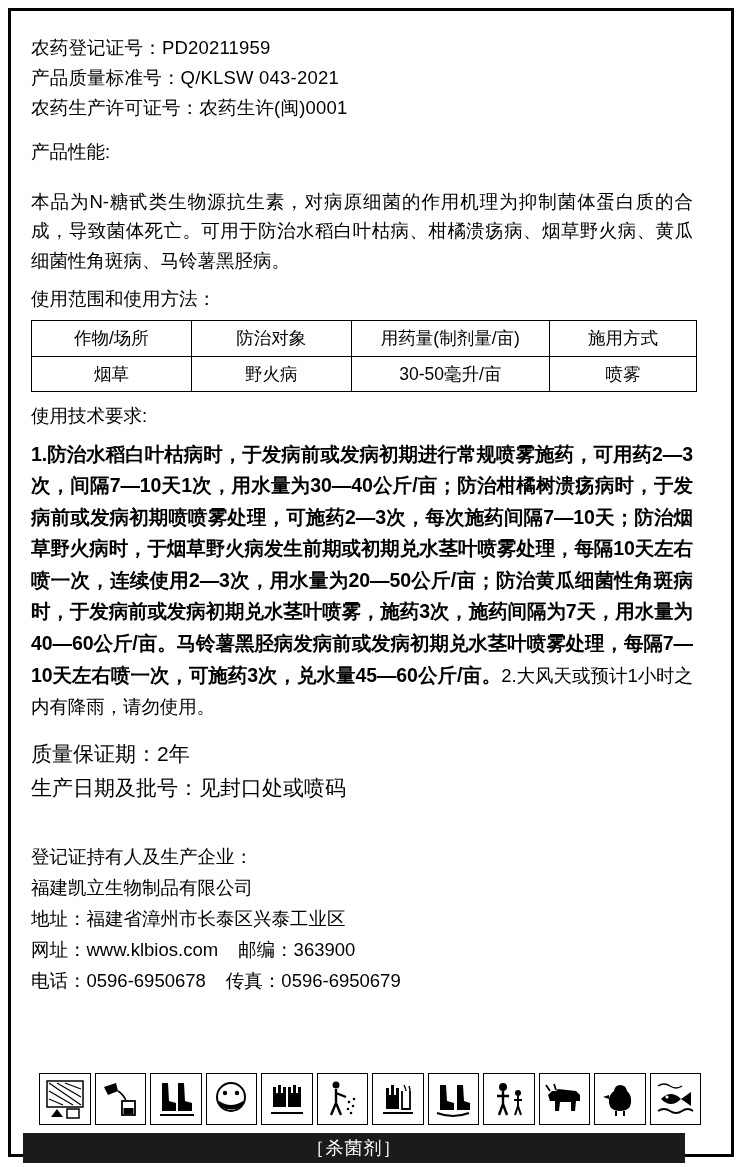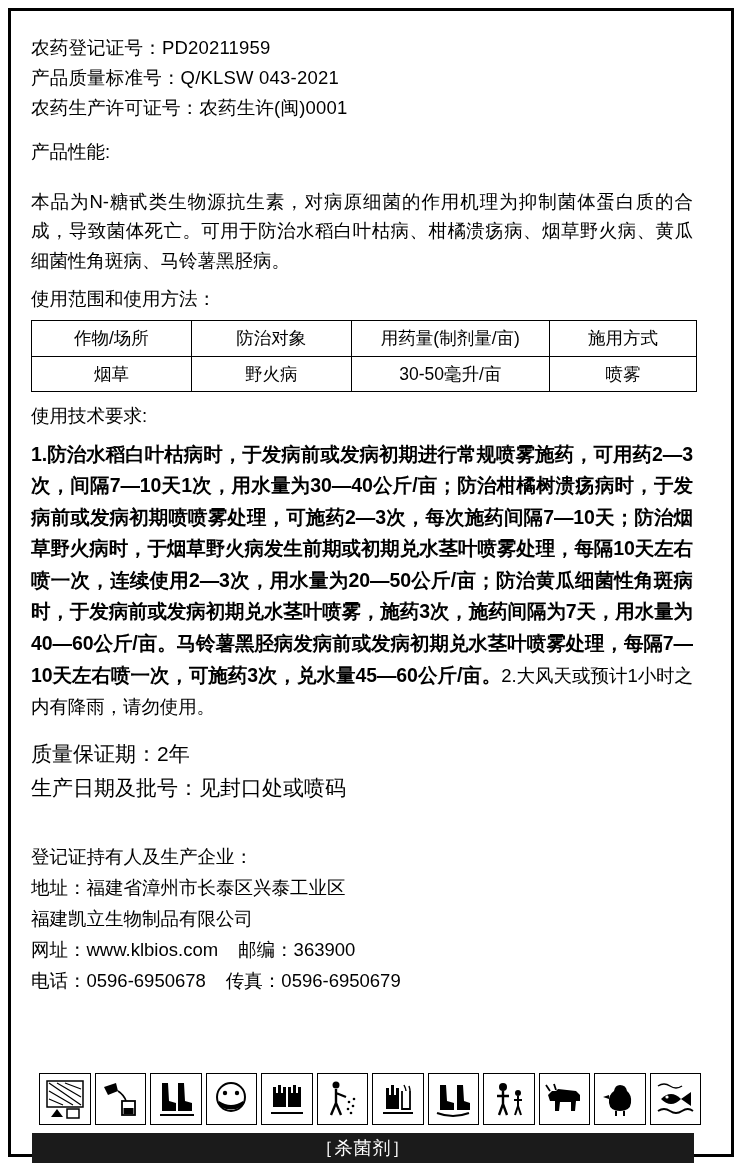--- a/index.html
+++ b/index.html
@@ -112,21 +112,21 @@
     box-sizing: border-box;
     display: flex;
     align-items: center;
     justify-content: center;
     background: #fff;
     overflow: hidden;
   }
   .picto svg { display: block; }
   .footer-bar {
     position: absolute;
-    left: 21px;
+    left: 12px;
     top: 1122px;
     width: 662px;
     height: 30px;
     background: #1b1b1b;
     color: #fff;
     display: flex;
     align-items: center;
     justify-content: center;
     font-size: 18px;
     letter-spacing: 1px;
@@ -169,22 +169,22 @@
     <div class="tech-title">使用技术要求:</div>
     <div class="tech-body"><span>1.防治水稻白叶枯病时，于发病前或发病初期进行常规喷雾施药，可用药2—3次，间隔7—10天1次，用水量为30—40公斤/亩；防治柑橘树溃疡病时，于发病前或发病初期喷喷雾处理，可施药2—3次，每次施药间隔7—10天；防治烟草野火病时，于烟草野火病发生前期或初期兑水茎叶喷雾处理，每隔10天左右喷一次，连续使用2—3次，用水量为20—50公斤/亩；防治黄瓜细菌性角斑病时，于发病前或发病初期兑水茎叶喷雾，施药3次，施药间隔为7天，用水量为40—60公斤/亩。马铃薯黑胫病发病前或发病初期兑水茎叶喷雾处理，每隔7—10天左右喷一次，可施药3次，兑水量45—60公斤/亩。</span><span class="tail">2.大风天或预计1小时之内有降雨，请勿使用。</span></div>
 
     <div class="qa-block">
       <div>质量保证期：2年</div>
       <div>生产日期及批号：见封口处或喷码</div>
     </div>
 
     <div class="company-block">
       <div>登记证持有人及生产企业：</div>
+      <div>福建凯立生物制品有限公司</div>
       <div>地址：福建省漳州市长泰区兴泰工业区</div>
-      <div>福建凯立生物制品有限公司</div>
       <div><span>网址：www.klbios.com</span><span class="gap-s"></span><span>邮编：363900</span></div>
       <div><span>电话：0596-6950678</span><span class="gap-s"></span><span>传真：0596-6950679</span></div>
     </div>
 
   </div>
 
   <div class="pictos">
 
     <div class="picto">
       <svg width="44" height="44" viewBox="0 0 44 44">

